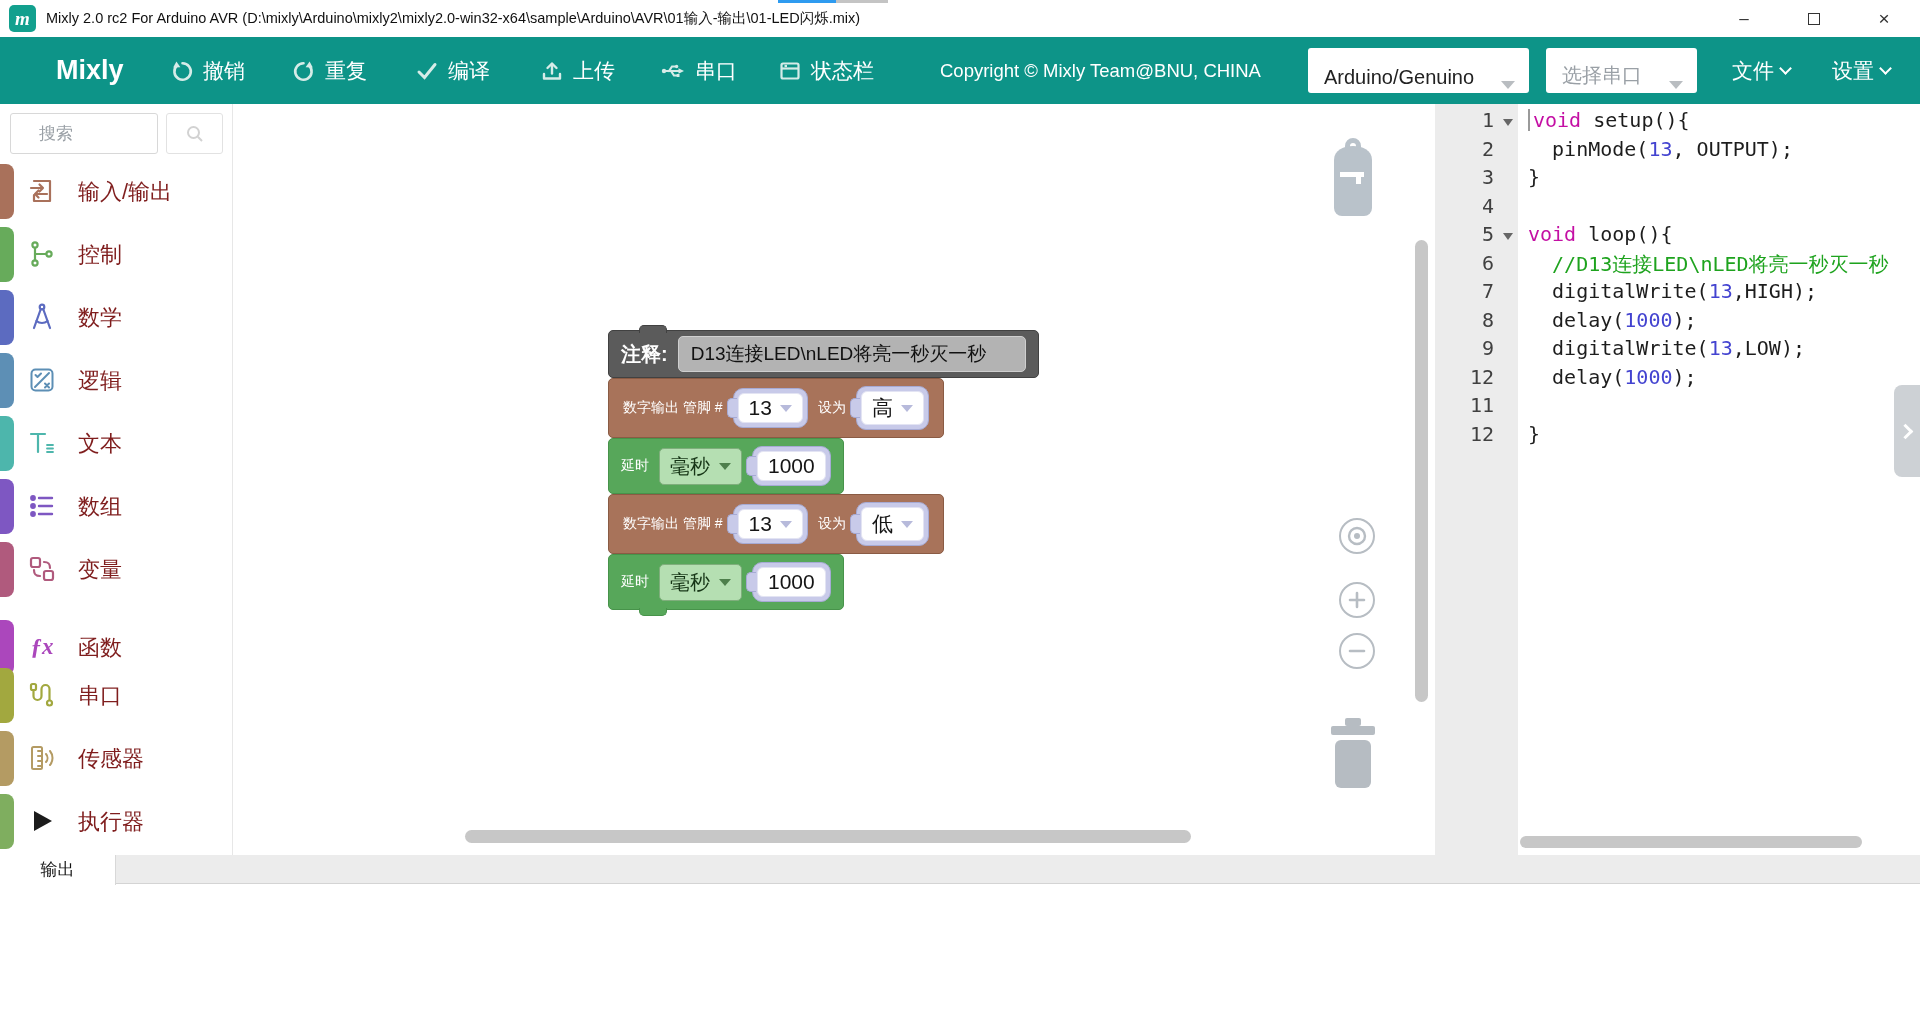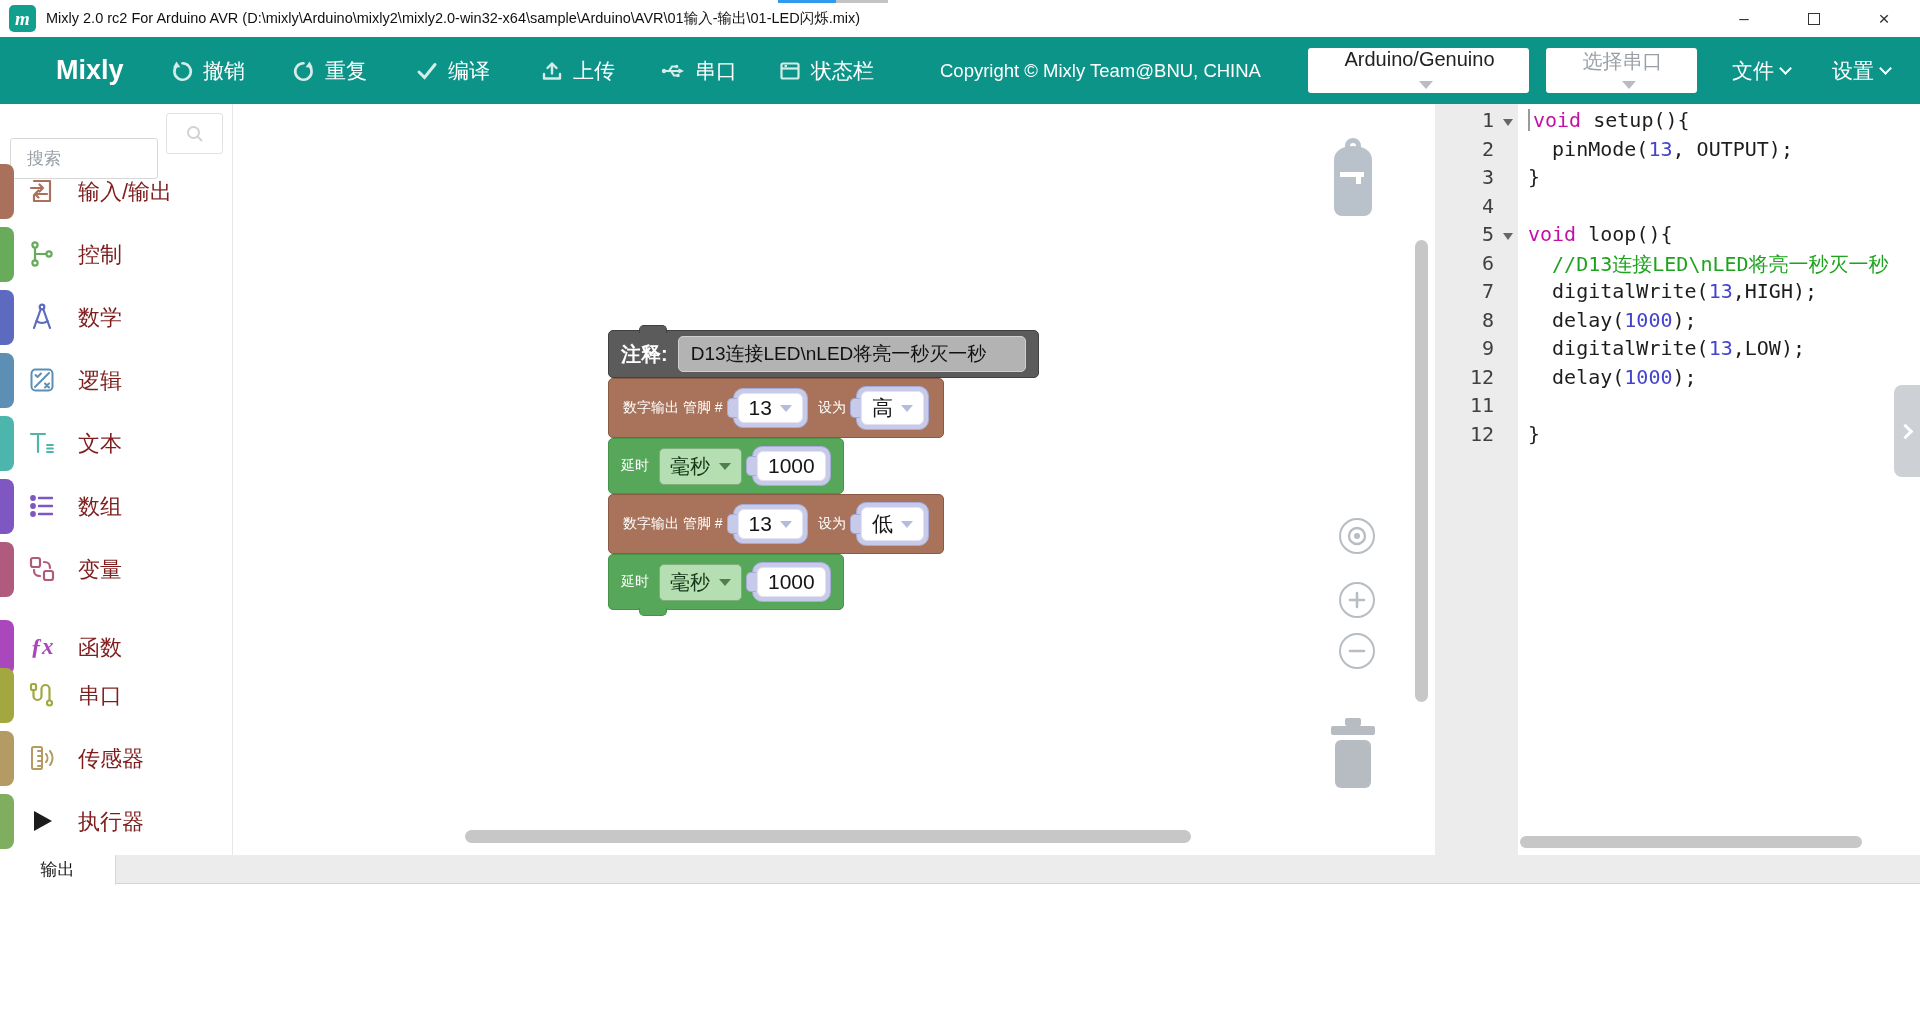--- a/index.html
+++ b/index.html
@@ -23,35 +23,35 @@
   
   .toolbar { position:absolute; left:0; top:37px; width:1920px; height:67px; background:#0d9488; }
   .brand { position:absolute; left:56px; top:0; height:67px; line-height:67px; color:#fff;
            font-size:27px; font-weight:bold; }
   .tbtn { position:absolute; top:0; height:67px; display:flex; align-items:center; gap:9px;
           color:#fff; font-size:21px; cursor:pointer; }
   .tbtn svg { color:#d6ece8; }
   .copyright { position:absolute; left:940px; top:0; height:67px; line-height:67px;
                color:#fff; font-size:18.5px; }
   .select-box { position:absolute; top:11px; height:45px; background:#fff; border-radius:3px;
-                display:flex; align-items:center; padding:0 14px 4px 16px;flex-direction:column; }
+                display:flex; align-items:flex-end; padding:0 14px 4px 16px; }
   .select-box .val { font-size:20px; color:#222; flex:1; }
   .select-box.muted .val { color:#9aa0a6; }
   .caret { width:0; height:0; border-left:7px solid transparent; border-right:7px solid transparent;
            border-top:8px solid #b9bdc1; margin-left:12px; }
   .menu { position:absolute; top:0; height:67px; display:flex; align-items:center; gap:7px;
           color:#fff; font-size:21px; cursor:pointer; }
   .chev { width:9px; height:9px; border-right:2px solid #fff; border-bottom:2px solid #fff;
           transform:rotate(45deg); margin-top:-5px; }
 
   
   .sidebar { position:absolute; left:0; top:104px; width:233px; height:751px; background:#fff;
              border-right:1px solid #e7e7e7; }
   .search-input { position:absolute; left:10px; top:9px; width:148px; height:41px;
-                  border:1px solid #d8d8d8; border-radius:3px; padding:0 16px; font-size:17px; color:#333;margin-top:25px; }
+                  border:1px solid #d8d8d8; border-radius:3px; padding:0 28px; font-size:17px; color:#333; }
   .search-input::placeholder { color:#9aa0a6; }
   .search-btn { position:absolute; left:166px; top:9px; width:57px; height:41px;
                 border:1px solid #e2e2e2; border-radius:3px; background:#fff;
                 display:flex; align-items:center; justify-content:center; color:#d2d2d2; }
   .cat { position:absolute; left:0; width:233px; height:63px; cursor:pointer; }
   .cat .strip { position:absolute; left:0; top:4px; width:14px; height:55px; border-radius:0 8px 8px 0; }
   .cat .cicon { position:absolute; left:27px; top:16px; width:30px; height:30px;
                 display:flex; align-items:center; justify-content:center; }
   .cat .clabel { position:absolute; left:78px; top:0; height:63px; line-height:63px;
                  font-size:22px; color:#7f1d1d; }

